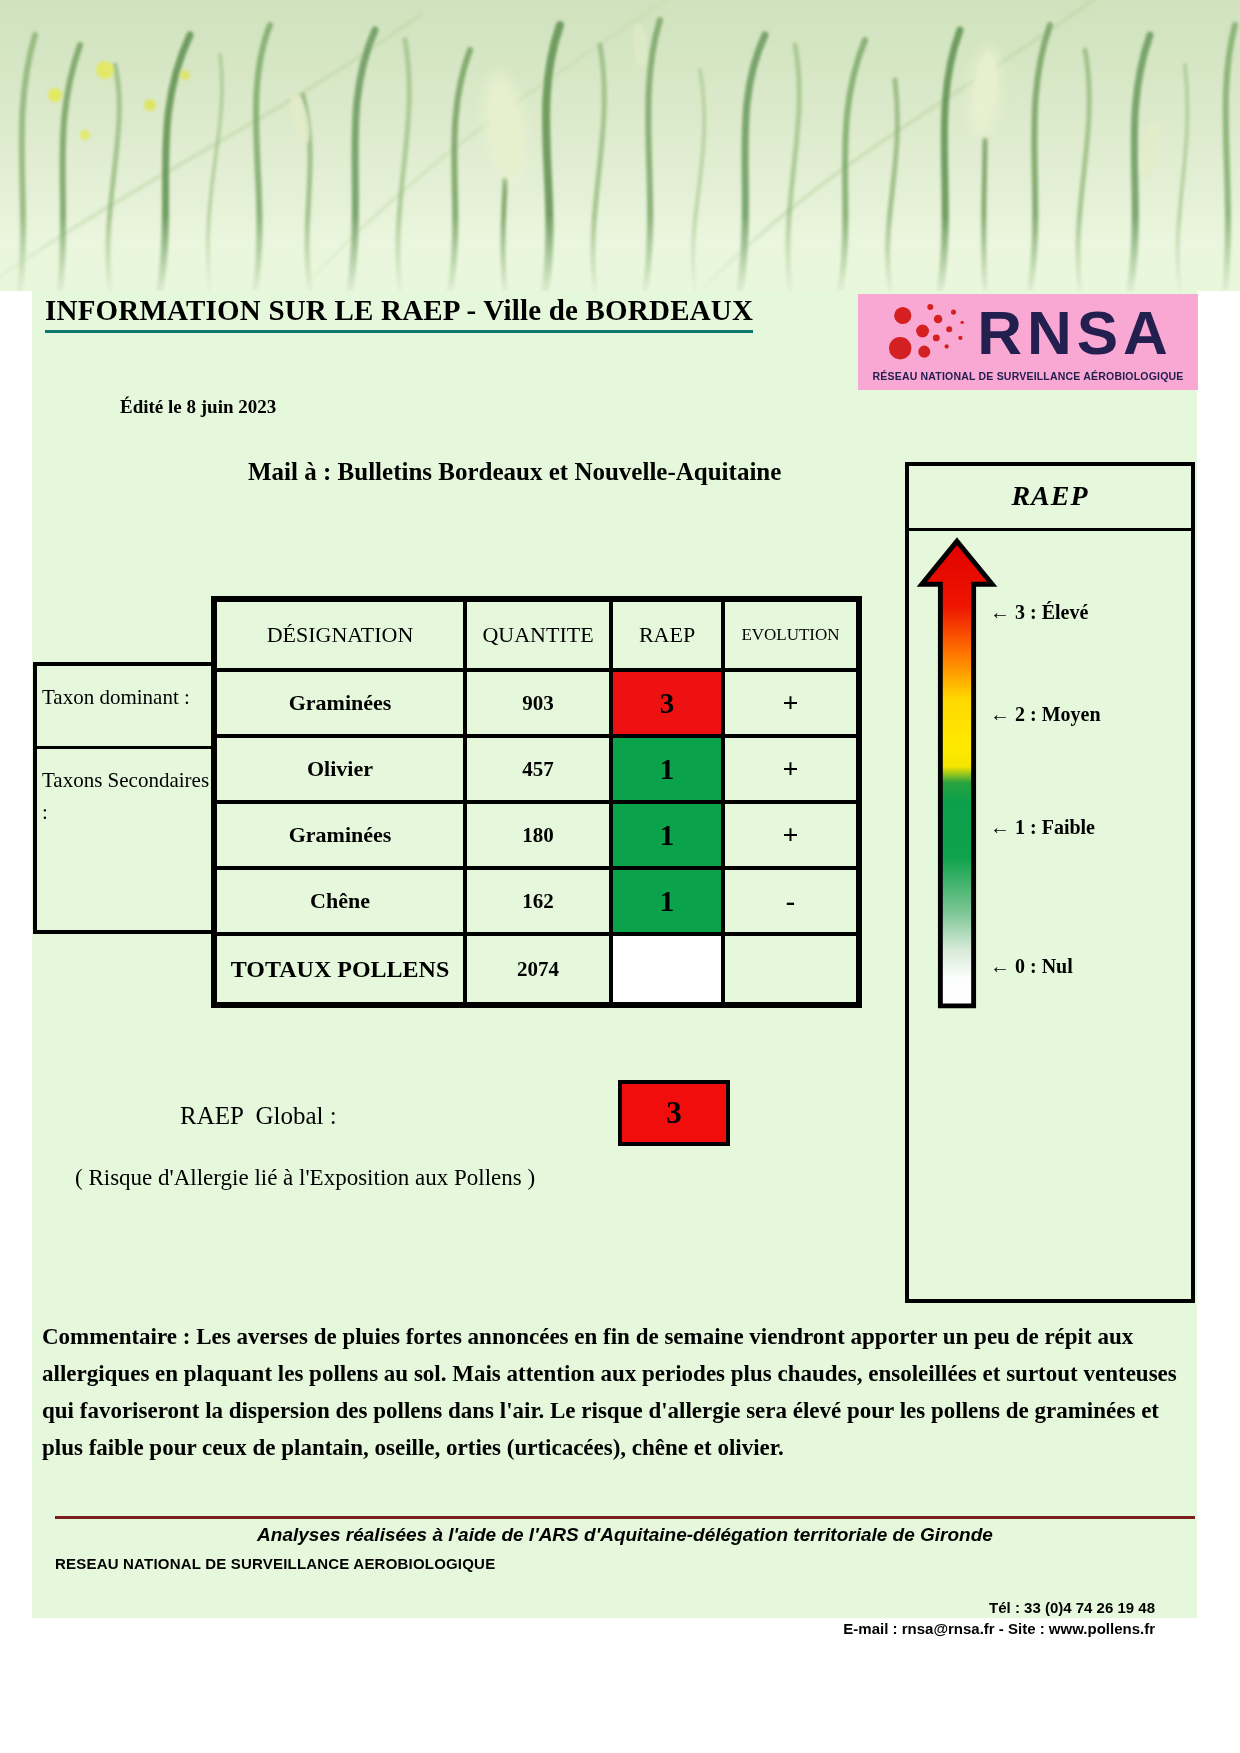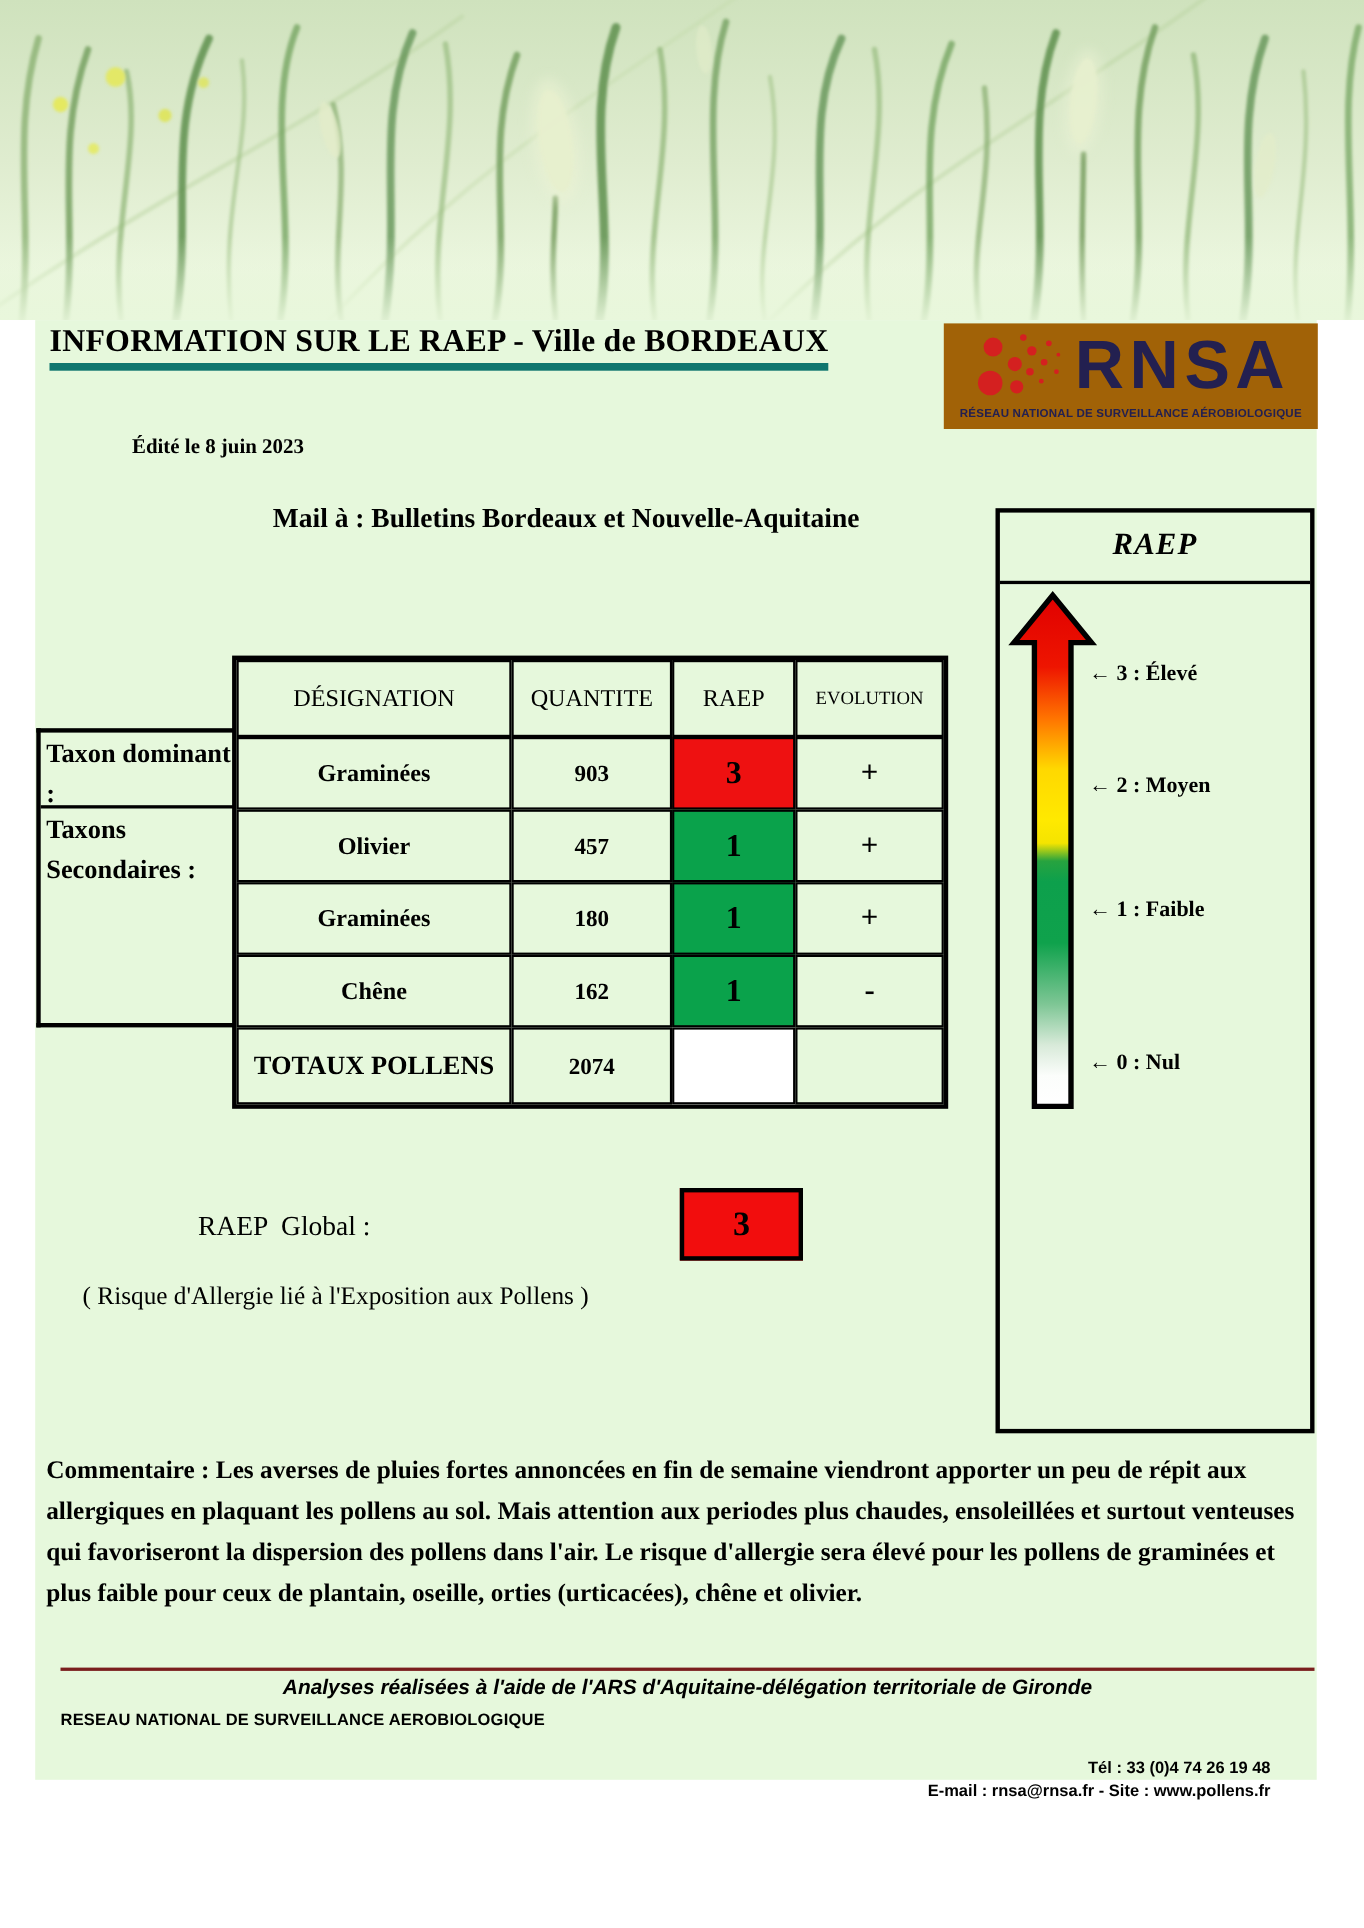--- a/index.html
+++ b/index.html
@@ -2,31 +2,31 @@
 <html><head>
 <meta charset="utf-8">
 <style>
   html,body{margin:0;padding:0;background:#fff;}
   #page{position:relative;width:1240px;height:1753px;background:#ffffff;overflow:hidden;
         font-family:"Liberation Serif", serif;color:#000;}
   .abs{position:absolute;}
   
   #greenbody{left:32px;top:291px;width:1165px;height:1327px;background:#e6f8dc;}
   
-  #title{left:45px;top:294px;font-size:29px;font-weight:bold;border-bottom:7px solid #0f766e;padding-bottom:3px;letter-spacing:.2px;}
+  #title{left:45px;top:294px;font-size:29px;font-weight:bold;border-bottom:3px solid #0f766e;padding-bottom:3px;letter-spacing:.2px;}
   #edited{left:120px;top:396px;font-size:19px;font-weight:bold;}
   #mailline{left:248px;top:458px;font-size:25px;font-weight:bold;}
   
-  #logobox{left:858px;top:294px;width:340px;height:96px;background:#a16207;display:flex;flex-direction:column;align-items:center;justify-content:flex-start;}
+  #logobox{left:858px;top:294px;width:340px;height:96px;background:#f9a8d4;display:flex;flex-direction:column;align-items:center;justify-content:flex-start;}
   #logorow{display:flex;align-items:center;height:74px;margin-top:2px;}
   #logoword{font-family:"Liberation Sans",sans-serif;font-weight:bold;font-size:62px;color:#232050;letter-spacing:5px;line-height:1;}
   #logocaption{font-family:"Liberation Sans",sans-serif;font-weight:bold;font-size:10.5px;color:#232050;letter-spacing:.2px;white-space:nowrap;}
   
   #sidebox{left:33px;top:662px;width:180px;height:272px;border:4px solid #000;border-right:none;box-sizing:border-box;}
-  .sidesec{font-size:24px;font-weight:bold;padding:2px 0 0 5px;line-height:1.5;}
+  .sidesec{font-size:21px;font-weight:normal;padding:16px 0 0 5px;line-height:1.5;}
   #sidesec1{height:64px;border-bottom:3px solid #000;}
   
   #tbl{left:211px;top:596px;width:651px;height:412px;display:grid;
        grid-template-columns:250px 146px 112px 135px;grid-template-rows:70px 66px 66px 66px 66px 70px;
        border:4px solid #000;box-sizing:border-box;}
   .cell{border:2px solid #000;display:flex;align-items:center;justify-content:center;text-align:center;overflow:hidden;}
   .hd{font-size:22px;font-weight:normal;}
   .hd-small{font-size:17px;}
   .des{font-size:22px;font-weight:bold;}
   .qty{font-size:21px;font-weight:bold;}

